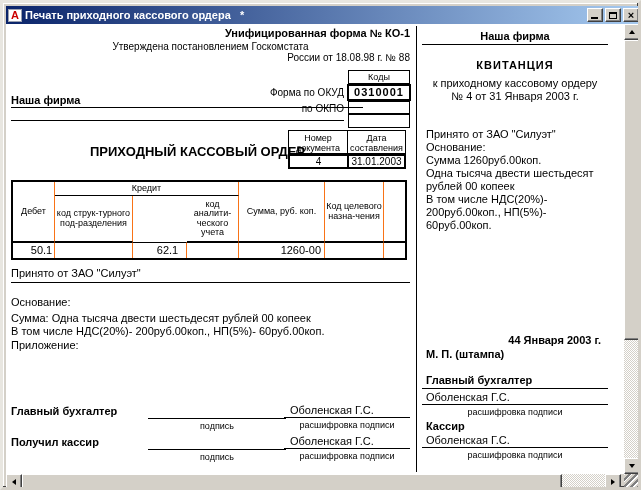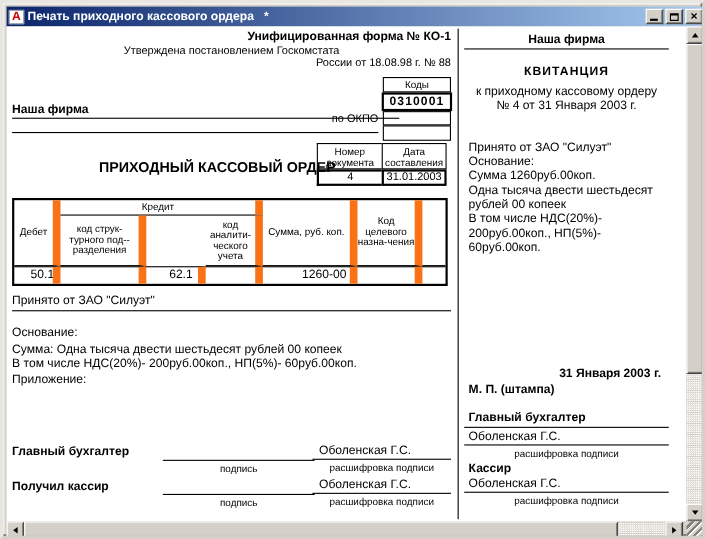--- a/index.html
+++ b/index.html
@@ -37,21 +37,21 @@
           line-height:10px; text-align:center; padding-top:2px; overflow:hidden; white-space:normal; }
   .dn-h:last-child { border-right:1px solid #000; }
   .dn-v { width:59px; height:15px; border:2px solid #000; border-right:none; font-size:10px;
           text-align:center; line-height:11px; overflow:hidden; }
   .dn-v:last-child { border-right:2px solid #000; }
 
   
   .mt { position:absolute; left:5px; top:156px; display:grid;
         grid-template-columns:42px 78px 54px 52px 86px 59px 21px;
         grid-template-rows:14px 46px 16px; border:2px solid #000; background:#fff; }
-  .mt > div { border-right:7px solid #f97316; border-bottom:1px solid #000; display:flex;
+  .mt > div { border-right:1px solid #f97316; border-bottom:1px solid #000; display:flex;
               align-items:center; justify-content:center; text-align:center;
               font-size:9px; line-height:9.5px; overflow:hidden; white-space:normal; }
   .c-debit { grid-area:1/1/3/2; font-size:10px; }
   .c-credit{ grid-area:1/2/2/5; font-size:10px; }
   .c-s1 { grid-area:2/2/3/3; } .c-s2 { grid-area:2/3/3/4; } .c-s3 { grid-area:2/4/3/5; }
   .c-sum { grid-area:1/5/3/6; font-size:10px; }
   .c-purp{ grid-area:1/6/3/7; }
   .c-x   { grid-area:1/7/3/8; border-right:none !important; }
   .dv { font-size:11px !important; border-bottom:none !important; border-top:1px solid #000;padding-left:16px; }
   .c-d1{grid-area:3/1/4/2} .c-d2{grid-area:3/2/4/3} .c-d3{grid-area:3/3/4/4}
@@ -105,20 +105,21 @@
   <div class="doc">
 
     <div class="abs t b" style="left:5px; top:3px;  width:399px; text-align:right;">Унифицированная форма № КО-1</div>
     <div class="abs t10" style="left:5px; top:17px; width:399px; text-align:center;">Утверждена постановлением Госкомстата</div>
     <div class="abs t10" style="left:5px; top:28px; width:399px; text-align:right;">России от 18.08.98 г. № 88</div>
 
     <div class="abs box t9" style="left:342px; top:46px; width:62px; height:14px; line-height:12px;">Коды</div>
     <div class="abs box t b" style="left:341px; top:60px; width:64px; height:17px; border-width:2px; line-height:13px; letter-spacing:1px;">0310001</div>
     <div class="abs box" style="left:342px; top:77px; width:62px; height:13px;"></div>
     <div class="abs box" style="left:342px; top:90px; width:62px; height:14px;"></div>
+    <div class="abs t10" style="left:200px; top:63px; width:138px; text-align:right;">Форма по ОКУД</div>
     <div class="abs t10" style="left:200px; top:79px; width:138px; text-align:right;">по ОКПО</div>
 
     <div class="abs t b" style="left:5px; top:70px;">Наша фирма</div>
     <div class="abs hl" style="left:5px; top:83px; width:352px;"></div>
     <div class="abs hl" style="left:5px; top:96px; width:333px;"></div>
 
     <div class="abs t b" style="left:84px; top:120px; font-size:13px;">ПРИХОДНЫЙ КАССОВЫЙ ОРДЕР</div>
 
     <div class="dn">
       <div class="dn-row">
@@ -175,21 +176,21 @@
       <div class="rc rcenter b" style="top:6px;">Наша фирма</div>
       <div class="abs hl" style="left:3px; top:20px; width:186px;"></div>
       <div class="rc rcenter b" style="top:35px; letter-spacing:1px;">КВИТАНЦИЯ</div>
       <div class="rc rcenter" style="top:53px;">к приходному кассовому ордеру</div>
       <div class="rc rcenter" style="top:66px;">№ 4 от 31 Января 2003 г.</div>
       <div class="rc" style="left:7px; top:104px;">Принято от ЗАО "Силуэт"</div>
       <div class="rc" style="left:7px; top:117px;">Основание:</div>
       <div class="rc" style="left:7px; top:130px;">Сумма 1260руб.00коп.</div>
       <div class="rc rwrap" style="left:7px; top:143px; width:180px;">Одна тысяча двести шестьдесят рублей 00 копеек</div>
       <div class="rc rwrap" style="left:7px; top:169px; width:140px;">В том числе НДС(20%)- 200руб.00коп., НП(5%)- 60руб.00коп.</div>
-      <div class="rc b" style="right:10px; top:310px;">31 Января 2003 г.</div>
+      <div class="rc b" style="right:10px; top:310px;">44 Января 2003 г.</div>
       <div class="rc b" style="left:7px; top:324px;">М. П. (штампа)</div>
       <div class="rc b" style="left:7px; top:350px;">Главный бухгалтер</div>
       <div class="abs hl" style="left:3px; top:364px; width:186px;"></div>
       <div class="rc" style="left:7px; top:367px;">Оболенская Г.С.</div>
       <div class="abs hl" style="left:3px; top:380px; width:186px;"></div>
       <div class="rc rcenter t9" style="top:383px; font-size:9px;">расшифровка подписи</div>
       <div class="rc b" style="left:7px; top:396px;">Кассир</div>
       <div class="rc" style="left:7px; top:410px;">Оболенская Г.С.</div>
       <div class="abs hl" style="left:3px; top:423px; width:186px;"></div>
       <div class="rc rcenter t9" style="top:426px; font-size:9px;">расшифровка подписи</div>

